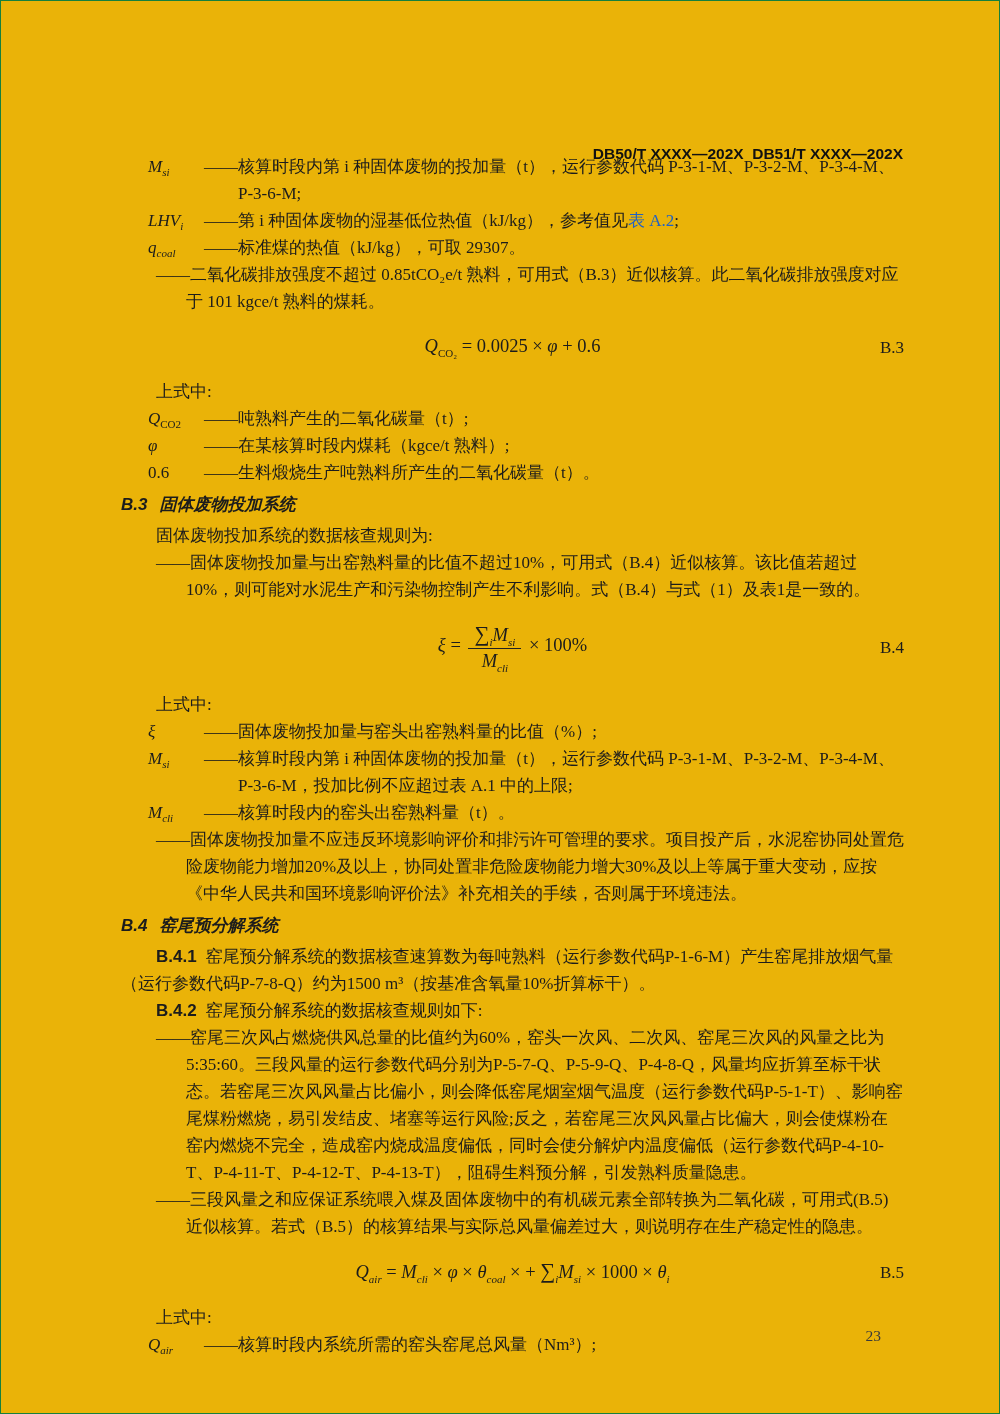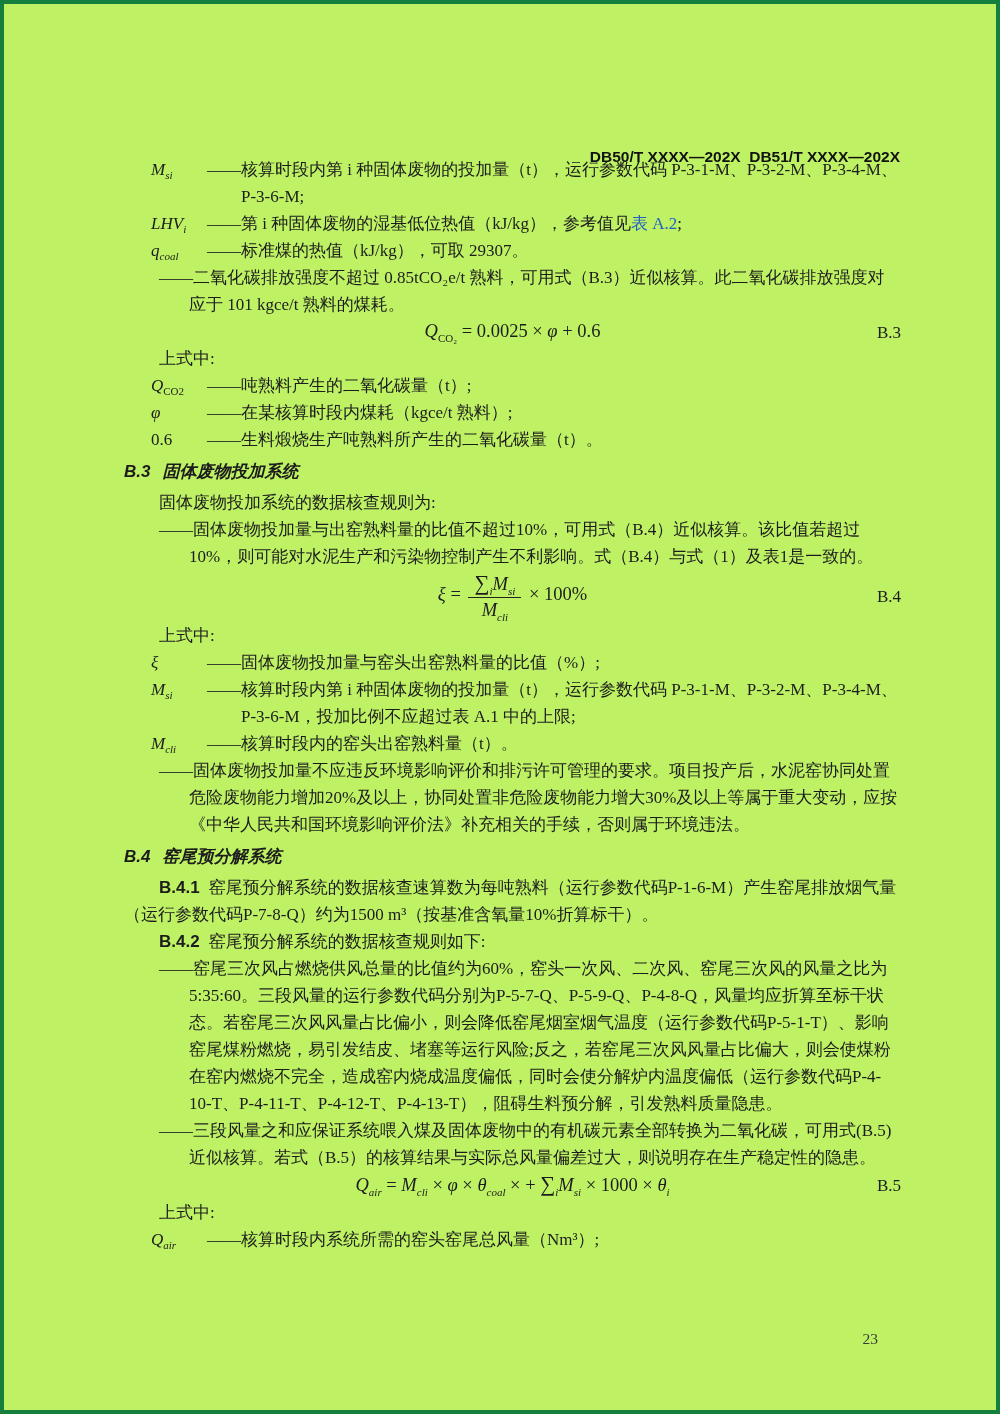--- a/index.html
+++ b/index.html
@@ -2,22 +2,22 @@
 <html><head>
 <meta charset="utf-8">
 <style>
   * { margin: 0; padding: 0; box-sizing: border-box; }
   html, body { background: #ffffff; }
   .page {
     position: relative;
     width: 1000px;
     height: 1414px;
     margin: 0 auto;
-    background: #bef264;
-    border: 4px solid #15803d;
+    background: #eab308;
+    border: 1px solid #15803d;
     font-family: "Liberation Serif", "DejaVu Serif", serif;
     color: #1c1c1c;
     font-size: 17px;
     line-height: 27px;
     overflow: hidden;
   }
   .header {
     position: absolute;
     top: 112px;
     right: 96px;
@@ -51,21 +51,21 @@
   }
   
   .heading {
     font-family: "Liberation Sans", "DejaVu Sans", sans-serif;
     font-weight: 700;
     margin: 5px 0 4px 0;
     font-style: italic;
   }
   .heading .heading-title { margin-left: 12px; }
   
-  .formula-row { position: relative; text-align: center; margin: 0 0; }
+  .formula-row { position: relative; text-align: center; margin: 18px 0; }
   .formula { font-size: 18.5px; }
   .var { font-style: italic; }
   .rm { font-style: normal; }
   sub { font-size: 11px; font-style: italic; line-height: 0; }
   sub.rm { font-style: normal; }
   .big-op { font-size: 21px; font-style: normal; }
   .eq-label {
     position: absolute;
     right: 0;
     top: 50%;

